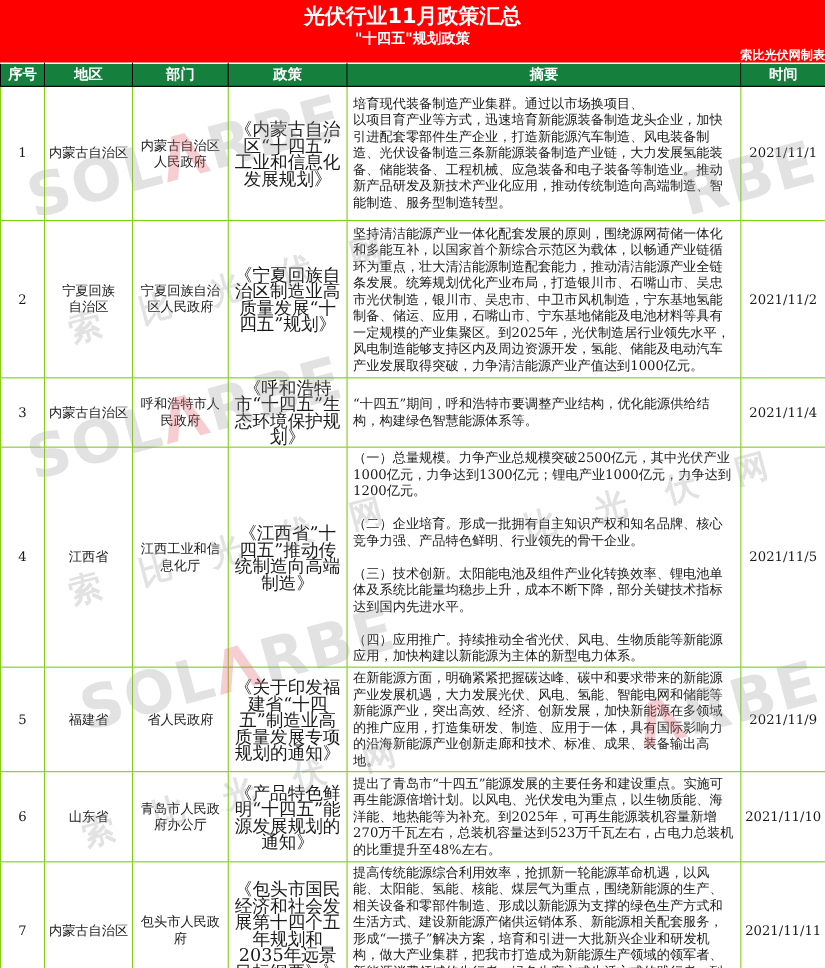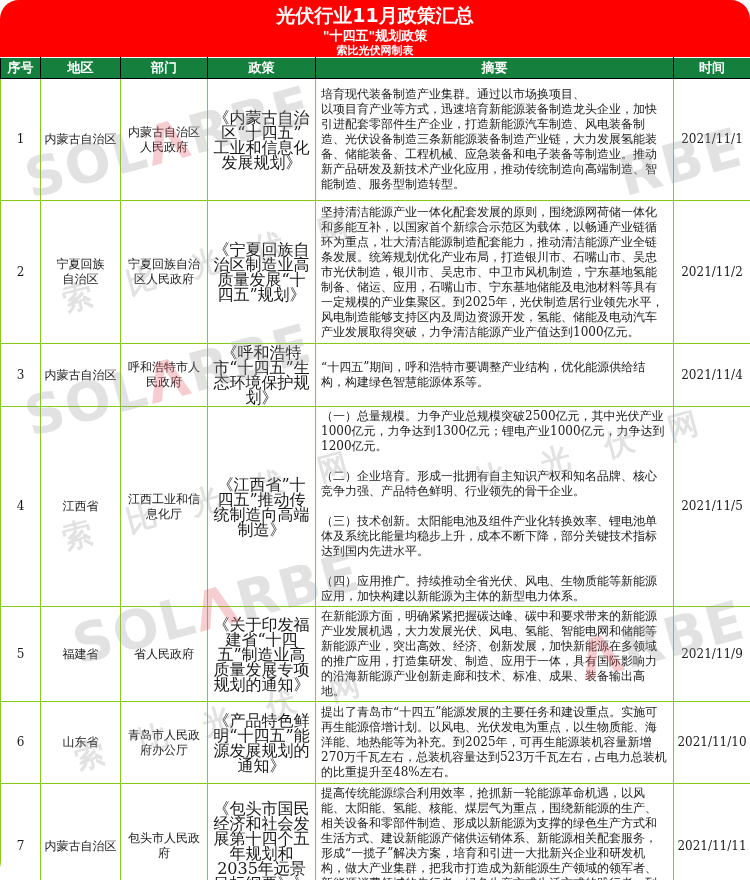--- a/index.html
+++ b/index.html
@@ -1,29 +1,28 @@
 <!DOCTYPE html>
 <html><head>
 <meta charset="utf-8">
 <style>
   html,body{margin:0;padding:0;background:#fff;}
   .page{
     position:relative;width:750px;height:880px;overflow:hidden;
     background:#fff;font-family:"DejaVu Serif","Liberation Serif",serif;
     color:#111;
-    border-radius:19px;
   }
   
   .banner{
     background:#fe0000;height:57px;text-align:center;color:#fff;
     font-family:"DejaVu Sans","Liberation Sans",sans-serif;font-weight:bold;
   }
   .banner .title{font-size:19px;line-height:26px;padding-top:2px;}
   .banner .subtitle{font-size:13px;line-height:16px;}
-  .banner .credit{font-size:11px;line-height:13px;}
+  .banner .credit{font-size:11px;line-height:13px;text-align:right;}
   
   table{border-collapse:collapse;table-layout:fixed;width:750px;}
   th{
     background:#15803d;color:#fff;font-weight:bold;font-size:13px;height:20px;
     border:1px solid #000;border-top:1px solid #fff;padding:0;
     font-family:"DejaVu Sans","Liberation Sans",sans-serif;
   }
   td{
     border:1px solid #84cc16;padding:1px 3px;font-size:12px;text-align:center;
     vertical-align:middle;overflow:hidden;line-height:15px;color:#1a1a1a;

